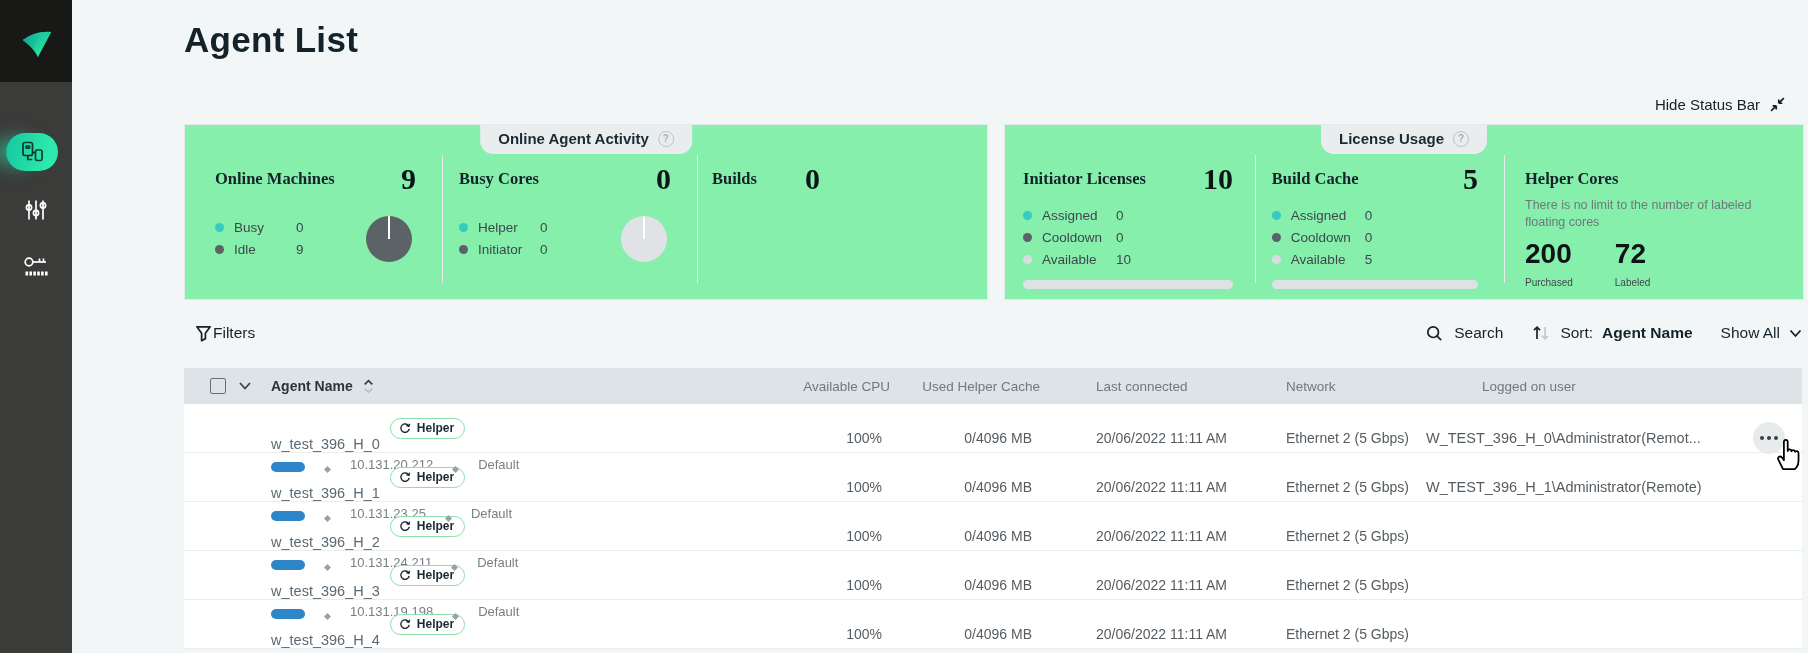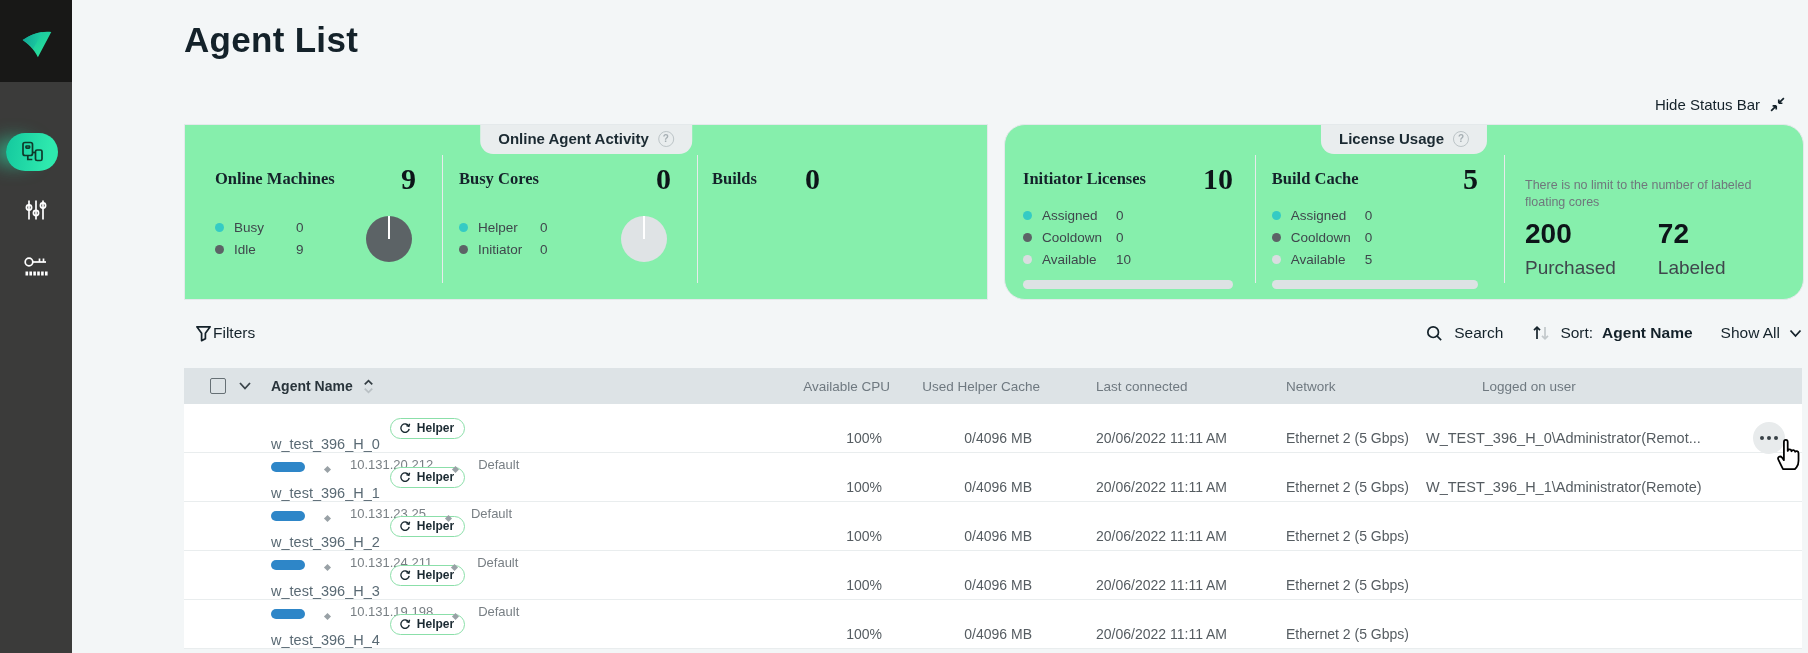--- a/index.html
+++ b/index.html
@@ -20,21 +20,21 @@
     display:flex; align-items:center; justify-content:center;
   }
   
   .main { position:absolute; left:72px; top:0; width:1736px; height:653px; }
   .page-title { position:absolute; left:112px; top:20px; margin:0; font-size:35px; font-weight:800; color:#14222a; letter-spacing:.3px; }
   .hide-status { position:absolute; right:22px; top:96px; display:flex; align-items:center; gap:9px; font-size:15px; color:#14222a; cursor:pointer; }
   
   .cards { position:absolute; left:112px; top:124px; display:flex; gap:16px; height:176px; }
   .card { position:relative; background:#86efac; border:1px solid #e4e9eb; }
   .card-activity { width:804px; }
-  .card-license { width:800px;border-radius:21px; }
+  .card-license { width:800px; }
   .card-badge {
     position:absolute; top:0; left:50%; transform:translateX(-50%);
     background:#e9edee; border-radius:0 0 13px 13px; padding:5px 18px 7px;
     display:flex; align-items:center; gap:9px; font-size:15px; font-weight:bold; color:#1b2a32; white-space:nowrap; z-index:2;
   }
   .help-icon { width:16px; height:16px; border:1px solid #bcc4c7; border-radius:50%; color:#a6afb3;
     font-size:10px; font-weight:bold; display:flex; align-items:center; justify-content:center; cursor:pointer; }
   .card-cols { display:flex; height:100%; }
   .vdiv { width:1px; background:#e7ebec; margin:30px 0 16px; }
   .ccol { position:relative; padding:44px 26px 0 30px; }
@@ -53,21 +53,21 @@
   .dot-teal { background:#35cbc4; } .dot-dark { background:#5c6366; } .dot-light { background:#d9dde0; }
   .lg-label { width:62px; } .legend-lic .lg-label { width:74px; }
   .pie { width:46px; height:46px; border-radius:50%; position:relative; margin-right:4px; margin-top:-4px; }
   .pie-dark { background:#5c6366; } .pie-light { background:#dfe3e5; }
   .pie::after { content:""; position:absolute; left:50%; top:0; width:2px; height:23px; background:#fff; transform:translateX(-50%); }
   .col-body-lic { margin-top:14px; }
   .progress { height:9px; border-radius:5px; background:#dde2e4; margin-top:13px; }
   .helper-desc { font-size:12.5px; color:#6f777c; line-height:1.35; margin-top:8px; width:252px; }
   .helper-stats { display:flex; gap:42px; margin-top:8px; }
   .stat-value { font-size:28px; font-weight:800; color:#0d1519; line-height:1.1; }
-  .stat-label { font-size:19px; color:#3f474c; margin-top:7px; }
+  .stat-label { font-size:10px; color:#3f474c; margin-top:7px; }
   
   .toolbar { position:absolute; left:112px; right:6px; top:314px; height:38px; display:flex; align-items:center; justify-content:space-between; }
   .tb-left { display:flex; align-items:center; padding-left:10px; font-size:15.5px; color:#14222a; cursor:pointer; }
   .tb-right { display:flex; align-items:center; gap:28px; font-size:15.5px; color:#14222a; }
   .tb-search { display:flex; align-items:center; gap:10px; cursor:pointer; }
   .tb-sort { display:flex; align-items:center; gap:9px; cursor:pointer; }
   .tb-sort b { font-weight:bold; }
   .tb-show { display:flex; align-items:center; gap:9px; cursor:pointer; }
   
   .table { position:absolute; left:112px; top:368px; width:1618px; }
@@ -284,20 +284,23 @@
                   <span class="lg-dot dot-light"></span>
                 <span class="lg-label">Available</span>
                 <span class="lg-value">5</span>
                 </div>
             </div>
             <div class="progress"></div>
           </div>
         </div>
         <div class="vdiv"></div>
         <div class="ccol col-l3">
+          <div class="col-head inline">
+            <span class="col-title">Helper Cores</span>
+          </div>
           <div class="helper-desc">There is no limit to the number of labeled floating cores</div>
           <div class="helper-stats">
             <div>
               <div class="stat-value">200</div>
               <div class="stat-label">Purchased</div>
             </div>
             <div>
               <div class="stat-value">72</div>
               <div class="stat-label">Labeled</div>
             </div>

